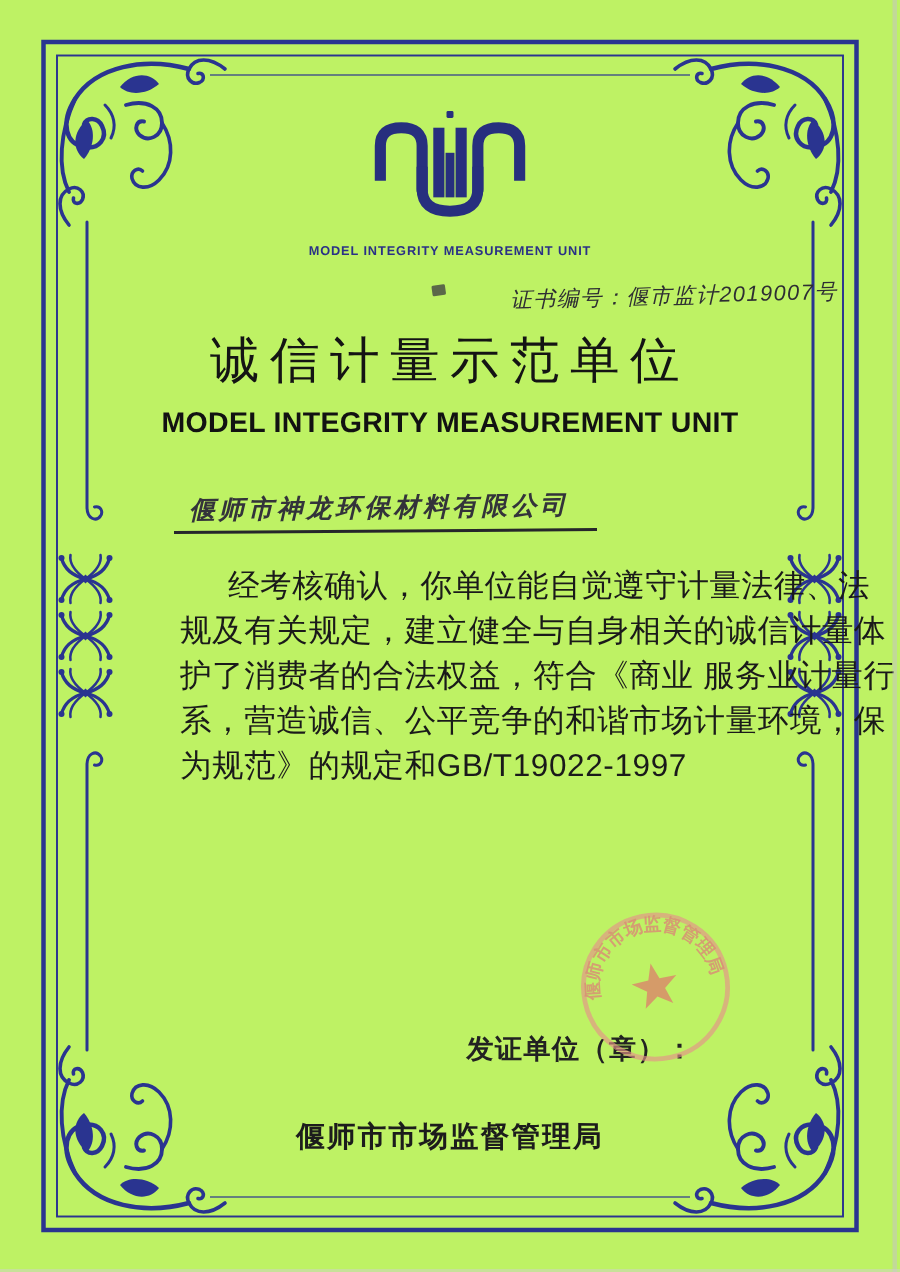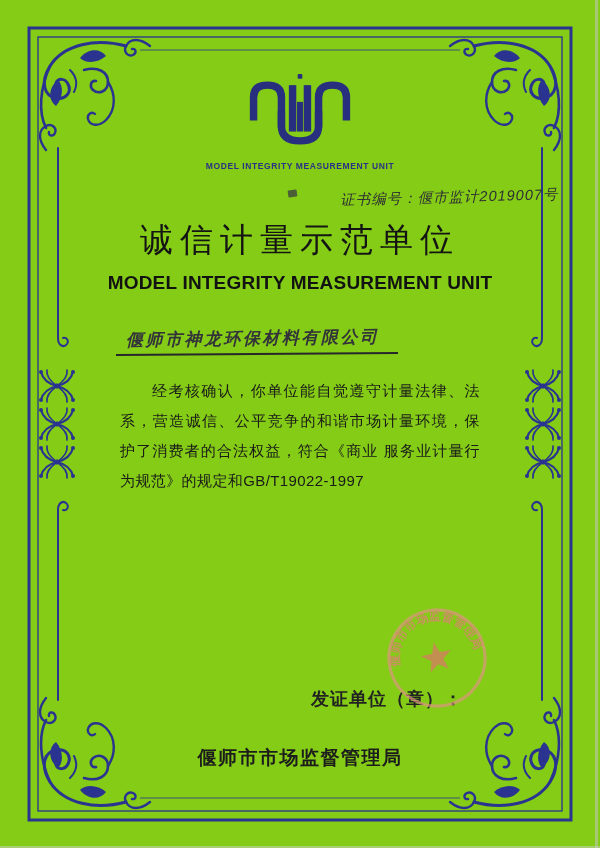--- a/index.html
+++ b/index.html
@@ -1,18 +1,18 @@
 <!DOCTYPE html>
 <html><head>
 <meta charset="utf-8">
 <style>
   html,body{margin:0;padding:0;background:#e8e8e6;}
   .page{
     position:relative;width:600px;height:848px;margin:0 auto;
-    background:#84cc16;overflow:hidden;
+    background:#bef264;overflow:hidden;
     font-family:"Liberation Sans","DejaVu Sans",sans-serif;
     color:#1f1f1f;
   }
   .scan-edge{position:absolute;top:0;right:2px;width:3px;height:100%;background:#c4c4c2;opacity:.55;}
   .scan-edge-bottom{position:absolute;left:0;bottom:0;width:100%;height:2px;background:#cfcfcd;opacity:.5;}
   .border-layer{position:absolute;left:0;top:0;width:600px;height:848px;}
 
   .logo-block{position:absolute;top:74px;left:0;width:100%;text-align:center;}
   .logo-caption{
     margin-top:5px;font-size:8.5px;font-weight:bold;letter-spacing:.6px;
@@ -37,21 +37,21 @@
     position:absolute;top:327px;left:126px;font-size:17px;font-weight:600;
     font-style:italic;letter-spacing:2.5px;color:#33333a;
     transform:rotate(-.8deg);white-space:nowrap;
   }
   .company-underline{
     position:absolute;top:353px;left:116px;width:282px;height:2px;
     background:#26262b;transform:rotate(-.4deg);
   }
   .body-text{
     position:absolute;top:376px;left:120px;width:360px;
-    font-size:15px;line-height:30px;color:#1a1a1a;letter-spacing:.4px;
+    font-size:21px;line-height:30px;color:#1a1a1a;letter-spacing:.4px;
   }
   .body-line{text-align:justify;text-align-last:justify;white-space:nowrap;}
   .body-line:first-child{text-indent:32px;}
   .body-line:last-child{text-align-last:left;}
   .issuer-line{
     position:absolute;top:650px;left:311px;font-size:18px;font-weight:600;
     letter-spacing:1px;color:#222;margin-top:37px;
   }
   .seal{position:absolute;top:588px;left:367px;width:140px;height:140px;transform:rotate(-12deg);opacity:.85;}
   .footer-org{
@@ -149,22 +149,23 @@
   <div class="cert-no"><span>证书编号：</span><span>偃市监计2019007号</span></div>
 
   <div class="title-zh">诚信计量示范单位</div>
   <div class="title-en">MODEL INTEGRITY MEASUREMENT UNIT</div>
 
   <div class="company">偃师市神龙环保材料有限公司</div>
   <div class="company-underline"></div>
 
   <div class="body-text">
       <div class="body-line">经考核确认，你单位能自觉遵守计量法律、法</div>
+      <div class="body-line">规及有关规定，建立健全与自身相关的诚信计量体</div>
+      <div class="body-line">护了消费者的合法权益，符合《商业 服务业计量行</div>
       <div class="body-line">系，营造诚信、公平竞争的和谐市场计量环境，保</div>
-      <div class="body-line">护了消费者的合法权益，符合《商业 服务业计量行</div>
       <div class="body-line">为规范》的规定和GB/T19022-1997</div>
     </div>
 
   <div class="issuer-line">发证单位（章）：</div>
 
   <svg class="seal" viewBox="0 0 140 140" aria-hidden="true">
     <defs>
       <path id="sealArc" d="M 32,70 A 38,38 0 1 1 108,70" fill="none"></path>
     </defs>
     <circle cx="70" cy="70" r="48" fill="none" stroke="#e6928b" stroke-width="3.2" opacity=".75"></circle>

